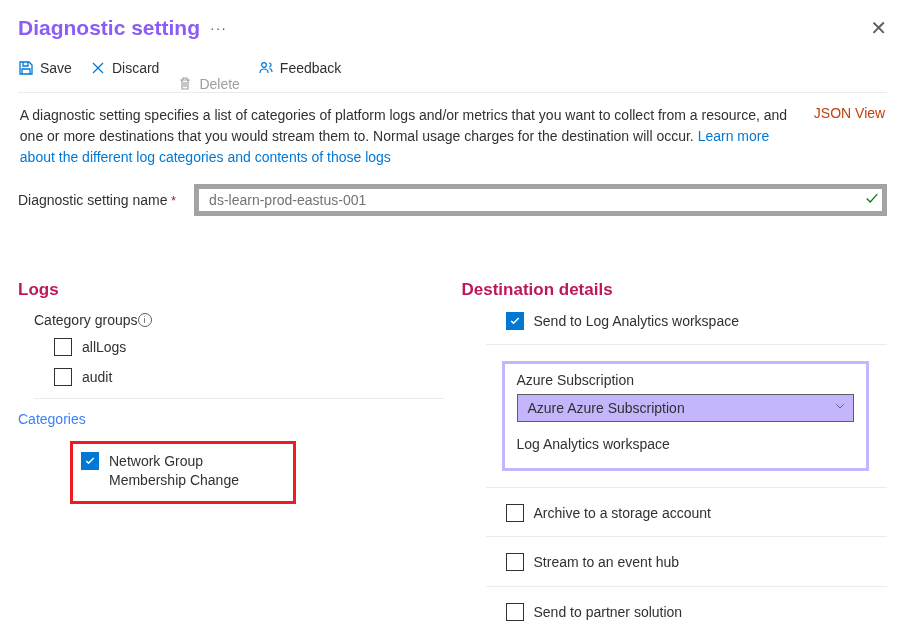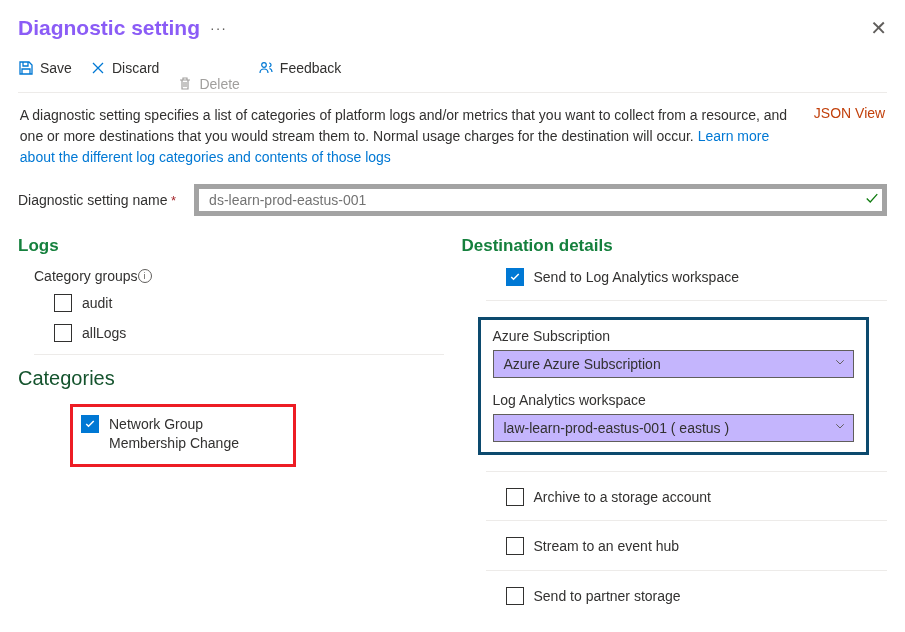--- a/index.html
+++ b/index.html
@@ -131,22 +131,23 @@
     .columns {
       display: flex;
       gap: 18px;
     }
     .col {
       flex: 1;
     }
     .section-title {
       font-size: 17px;
       font-weight: 600;
-      color: #15803d;
+      color: #be185d;
       margin-bottom: 12px;
+      margin-top: 44px;
     }
     .subsection-label {
       font-size: 14px;
       color: #323130;
       display: flex;
       align-items: center;
       margin-bottom: 10px;
       padding-left: 16px;
     }
     .info-icon {
@@ -189,22 +190,22 @@
     .checkbox svg {
       display: none;
     }
     .checkbox-label {
       font-size: 14px;
       color: #323130;
       line-height: 1.3;
       cursor: pointer;
     }
     .categories-label {
-      font-size: 20px;
-      color: #14532d;
+      font-size: 14px;
+      color: #3b82f6;
       margin-bottom: 14px;
       margin-top: 6px;
     }
     .divider-short {
       border-top: 1px solid #edebe9;
       margin: 10px 0 12px 16px;
     }
     .red-box {
       border: 3px solid #ed1c24;
       padding: 8px 16px 4px 8px;
@@ -219,23 +220,23 @@
       max-width: 170px;
     }
     .dest-section {
       margin-bottom: 16px;
     }
     .dest-divider {
       border-top: 1px solid #edebe9;
       margin: 14px 0 16px 24px;
     }
     .red-box-dest {
-      border: 3px solid #0c4a6e;
+      border: 3px solid #c4b5fd;
       padding: 8px 12px 10px 12px;
-      margin: 10px 18px 0 16px;
+      margin: 10px 18px 0 40px;
     }
     .dest-field-label {
       font-size: 14px;
       color: #323130;
       margin-bottom: 6px;
     }
     .dest-select {
       width: 100%;
       padding: 5px 28px 5px 10px;
       border: 1px solid #605e5c;
@@ -347,28 +348,28 @@
 
     <div class="subsection-label">
       <span>Category groups</span>
       <span class="info-icon">i</span>
     </div>
 
     <div class="checkbox-row">
       <span class="checkbox">
         
       </span>
-      <span class="checkbox-label">audit</span>
+      <span class="checkbox-label">allLogs</span>
     </div>
 
     <div class="checkbox-row">
       <span class="checkbox">
         
       </span>
-      <span class="checkbox-label">allLogs</span>
+      <span class="checkbox-label">audit</span>
     </div>
 
     <div class="divider-short"></div>
 
     <div class="categories-label">Categories</div>
 
     <div class="red-box">
       <div class="checkbox-row">
         <span class="checkbox checked">
           <svg width="12" height="12" viewBox="0 0 16 16">
@@ -401,30 +402,20 @@
             <span>Azure Azure Subscription</span>
           </div>
           <span class="select-chevron">
             <svg width="12" height="12" viewBox="0 0 16 16">
                 <path fill="none" stroke="#605e5c" stroke-width="1.3" d="M3 5l5 5 5-5"></path>
               </svg>
           </span>
         </div>
 
         <div class="dest-field-label">Log Analytics workspace</div>
-        <div class="dest-select-wrap">
-          <div class="dest-select">
-            <span>law-learn-prod-eastus-001 ( eastus )</span>
-          </div>
-          <span class="select-chevron">
-            <svg width="12" height="12" viewBox="0 0 16 16">
-                <path fill="none" stroke="#605e5c" stroke-width="1.3" d="M3 5l5 5 5-5"></path>
-              </svg>
-          </span>
-        </div>
       </div>
     </div>
 
     <div class="dest-divider"></div>
     <div class="dest-check-row">
       <span class="checkbox">
         
       </span>
       <span class="checkbox-label">Archive to a storage account</span>
     </div>
@@ -435,16 +426,16 @@
         
       </span>
       <span class="checkbox-label">Stream to an event hub</span>
     </div>
 
     <div class="dest-divider"></div>
     <div class="dest-check-row">
       <span class="checkbox">
         
       </span>
-      <span class="checkbox-label">Send to partner storage</span>
+      <span class="checkbox-label">Send to partner solution</span>
     </div>
   </div>
 </div>
 
 </body></html>

